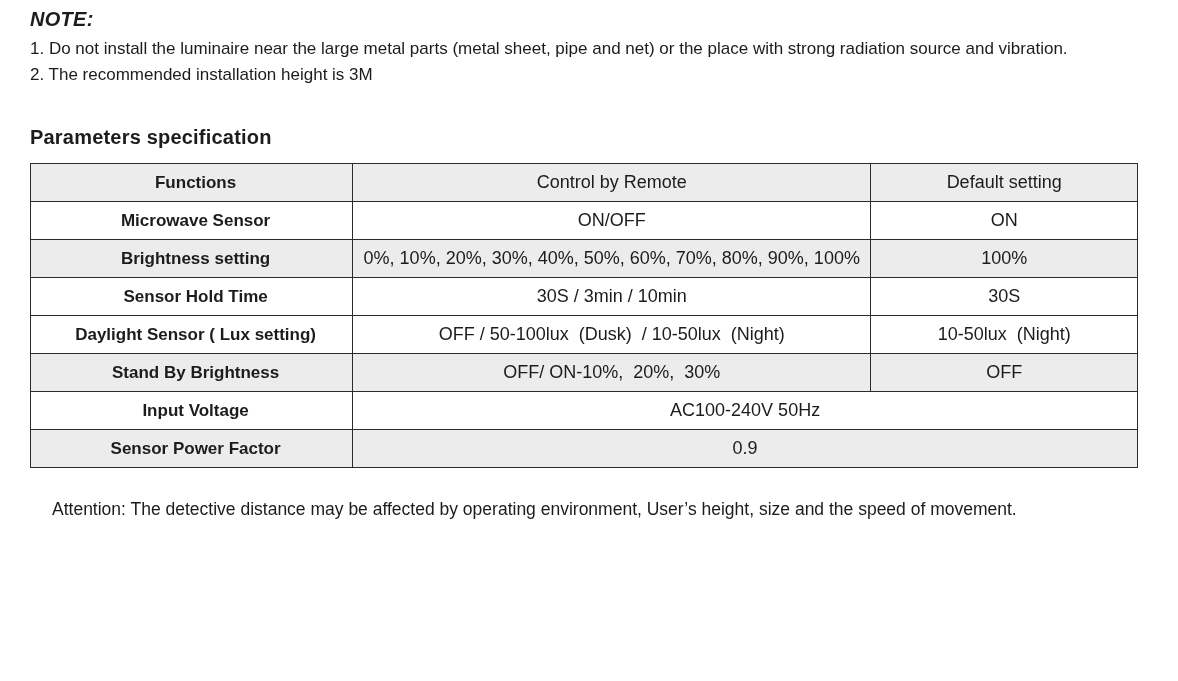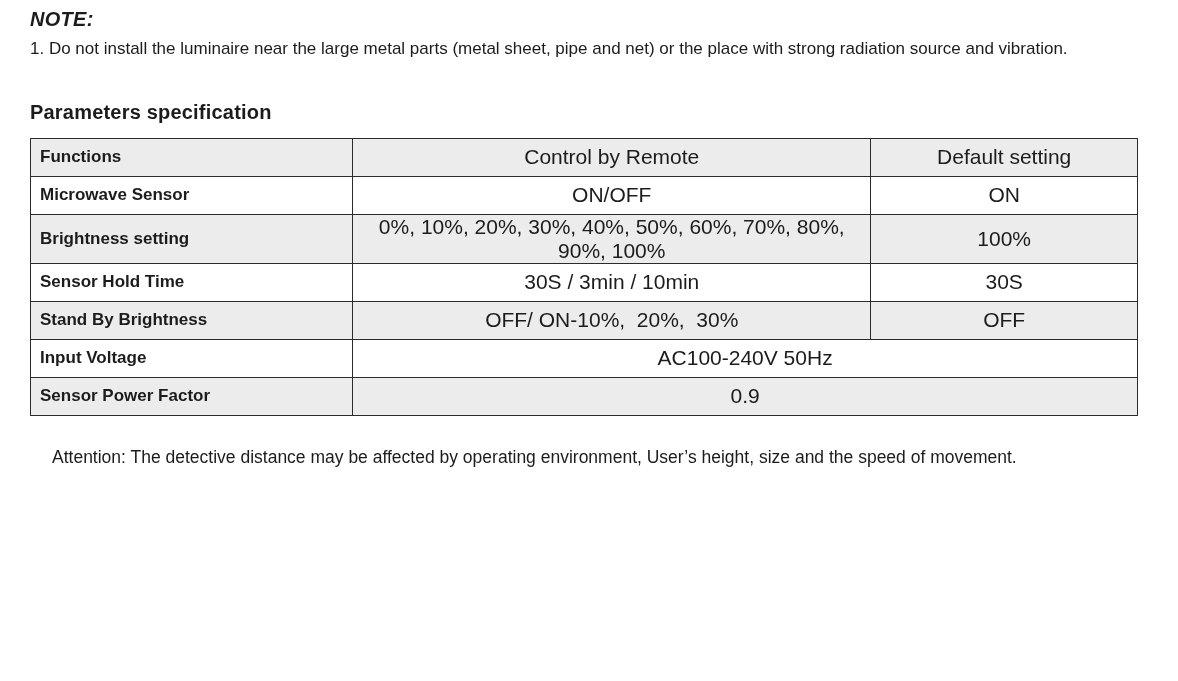--- a/index.html
+++ b/index.html
@@ -44,32 +44,33 @@
     table-layout: fixed;
     width: 1108px;
     margin-top: 14px;
   }
   table.spec td {
     border: 1px solid #2b2b2b;
     height: 38px;
     box-sizing: border-box;
     overflow: hidden;
     vertical-align: middle;
+    text-align: center;
   }
   .c1 { width: 319px; }
   .c2 { width: 513px; }
   .c3 { width: 264px; margin-left: 40px; }
   td.fn {
     font-weight: bold;
     font-size: 17px;
     text-align: left;
     padding-left: 9px;
   }
   td.val {
-    font-size: 21px;
+    font-size: 18px;
     text-align: center;
     white-space: pre-wrap;
     padding: 0 4px;
   }
   tr.shade td { background: #ececec; }
   .attention {
     margin: 26px 0 0 22px;
     width: 1032px;
     font-size: 17.5px;
     line-height: 31px;
@@ -79,20 +80,21 @@
 </style>
 </head>
 <body>
 
 <div class="page">
 
   <div class="note-title">NOTE:</div>
 
   <div class="note-list">
     <div class="note-item">1. Do not install the luminaire near the large metal parts (metal sheet, pipe and net) or the place with strong radiation source and vibration.</div>
+    <div class="note-item">2. The recommended installation height is 3M</div>
   </div>
 
   <div class="section-title">Parameters specification</div>
 
   <table class="spec">
     <tbody>
         <tr class="shade">
       <td class="c1 fn">Functions</td>
       <td class="c2 val">Control by Remote</td>
       <td class="c3 val">Default setting</td>
@@ -105,20 +107,25 @@
     <tr class="shade">
       <td class="fn">Brightness setting</td>
       <td class="val">0%, 10%, 20%, 30%, 40%, 50%, 60%, 70%, 80%, 90%, 100%</td>
       <td class="val">100%</td>
     </tr>
     <tr>
       <td class="fn">Sensor Hold Time</td>
       <td class="val">30S / 3min / 10min</td>
       <td class="val">30S</td>
     </tr>
+    <tr>
+      <td class="fn">Daylight Sensor ( Lux setting)</td>
+      <td class="val">OFF / 50-100lux  (Dusk)  / 10-50lux  (Night)</td>
+      <td class="val">10-50lux  (Night)</td>
+    </tr>
     <tr class="shade">
       <td class="fn">Stand By Brightness</td>
       <td class="val">OFF/ ON-10%,  20%,  30%</td>
       <td class="val">OFF</td>
     </tr>
     <tr>
       <td class="fn">Input Voltage</td>
       <td class="val" colspan="2">AC100-240V 50Hz</td>
     </tr>
     <tr class="shade">

